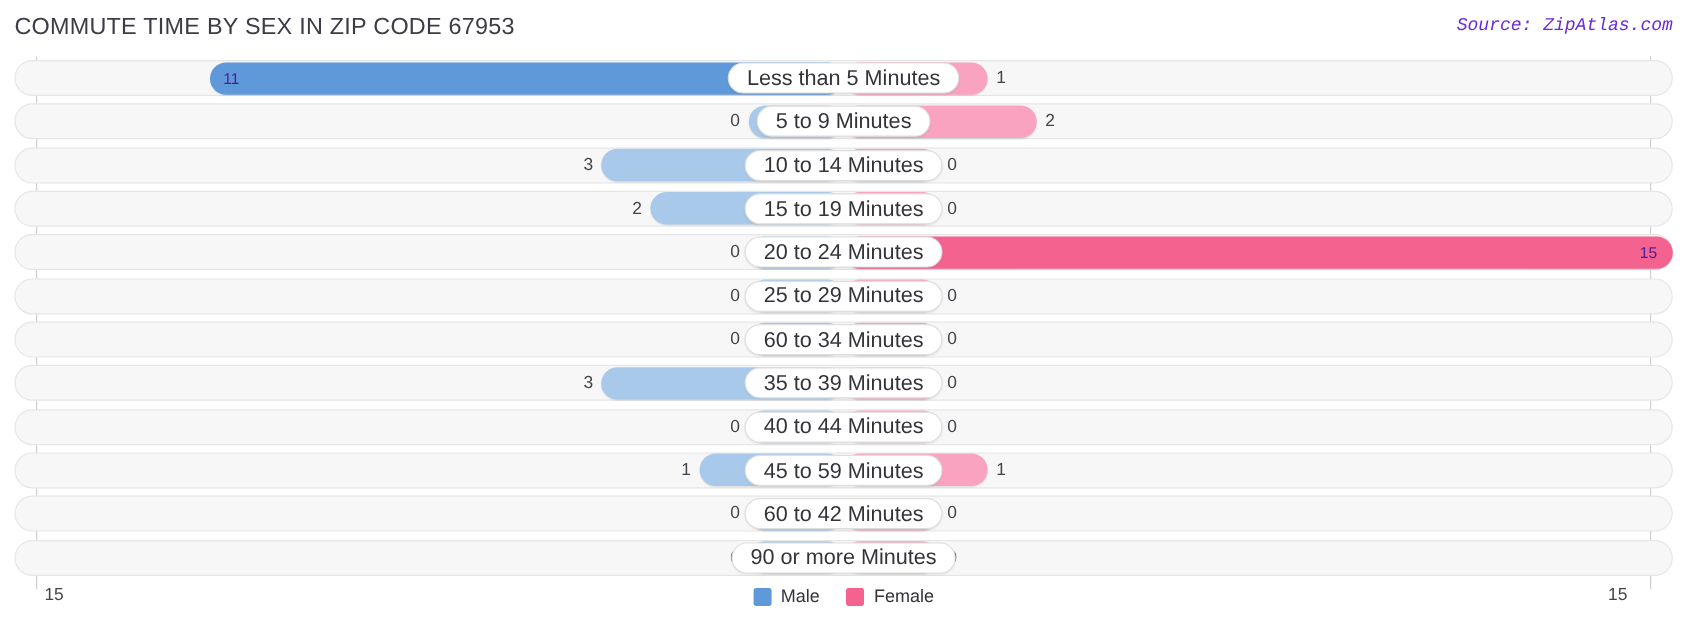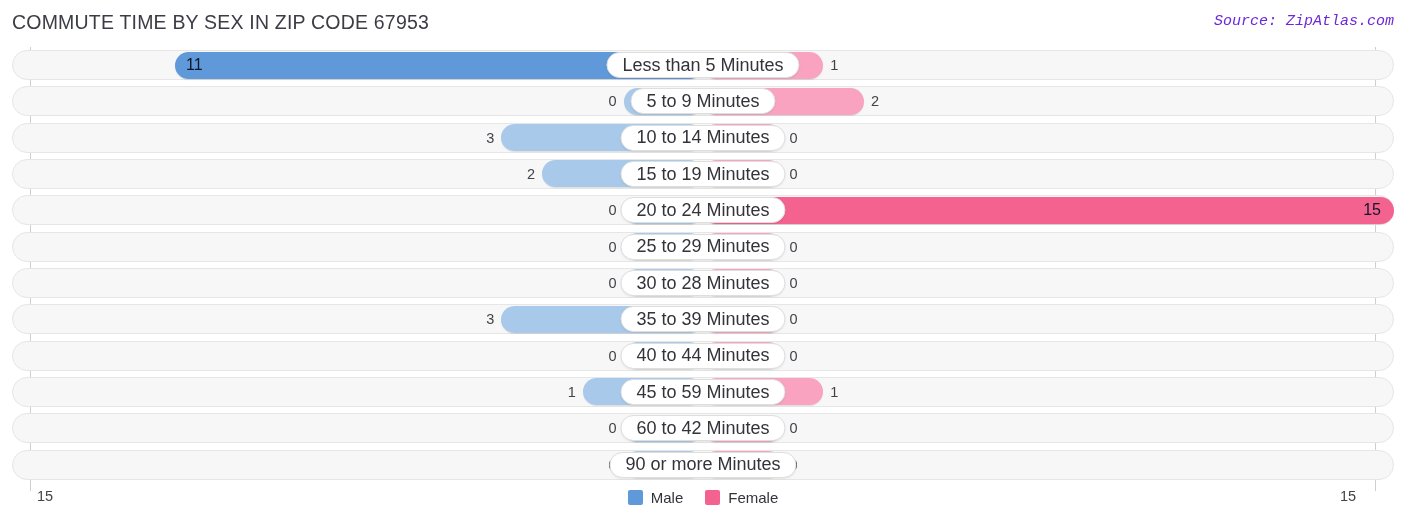--- a/index.html
+++ b/index.html
@@ -78,21 +78,21 @@
     position: absolute;
     font-size: 14.5px; color: #43434a;
     white-space: nowrap; top: 50%;
     transform: translateY(-50%);
   }
   .half.male   .val-out { right: 100%; margin-right: 7px; }
   .half.female .val-out { left: 100%;  margin-left: 7px;  }
 
   
   .val-in {
-    font-size: 16px; color: #0f172a; white-space: nowrap;
+    font-size: 13px; color: #4c1d95; white-space: nowrap;
   }
   .bar.male   .val-in { margin-left: 11px; }
   .bar.female .val-in { margin-right: 13px; }
 
   
   .pill {
     position: absolute; left: 50%; top: 50%;
     transform: translate(-50%, -50%);
     background: #ffffff;
     border: 1px solid #dedede;
@@ -240,21 +240,21 @@
             <div class="bar male" style="width: 11.5%; background: rgb(169, 201, 234);">
               <span class="val-out">0</span>
             </div>
           </div>
           <div class="half female">
             <div class="bar female" style="width: 11.5%; background: rgb(249, 163, 192);">
               <span class="val-out">0</span>
             </div>
           </div>
         </div>
-        <div class="pill">30 to 28 Minutes</div>
+        <div class="pill">60 to 34 Minutes</div>
       </div>
       <div class="row">
         <div class="track"></div>
         <div class="bars">
           <div class="half male">
             <div class="bar male" style="width: 29.2%; background: rgb(169, 201, 234);">
               <span class="val-out">3</span>
             </div>
           </div>
           <div class="half female">

